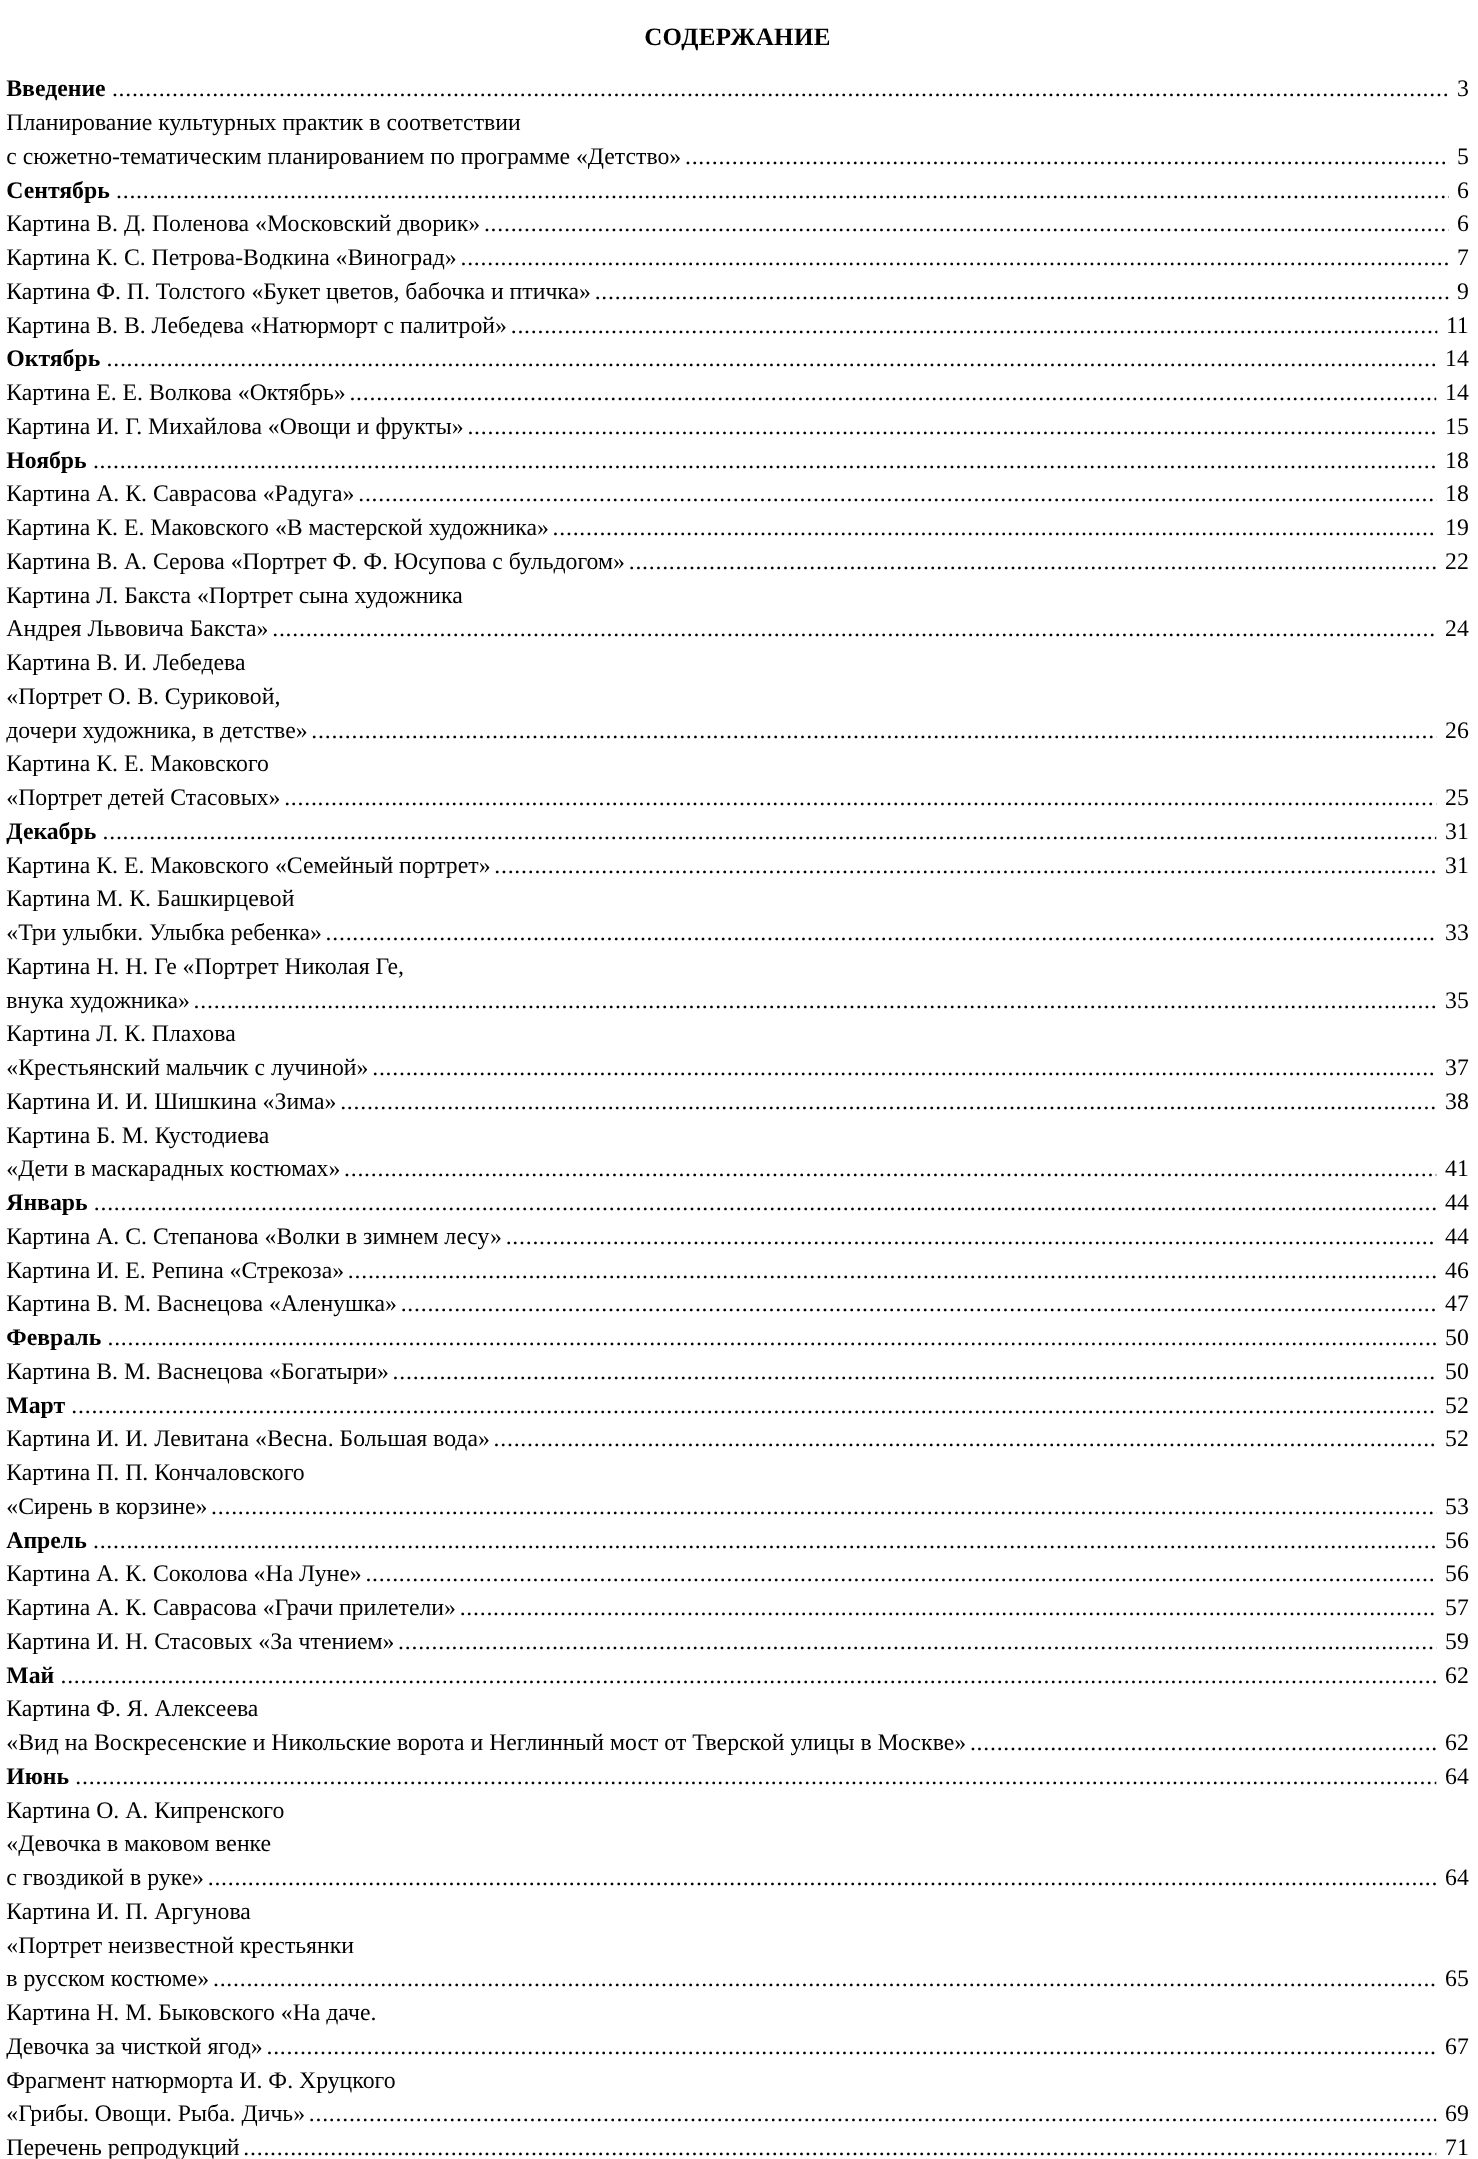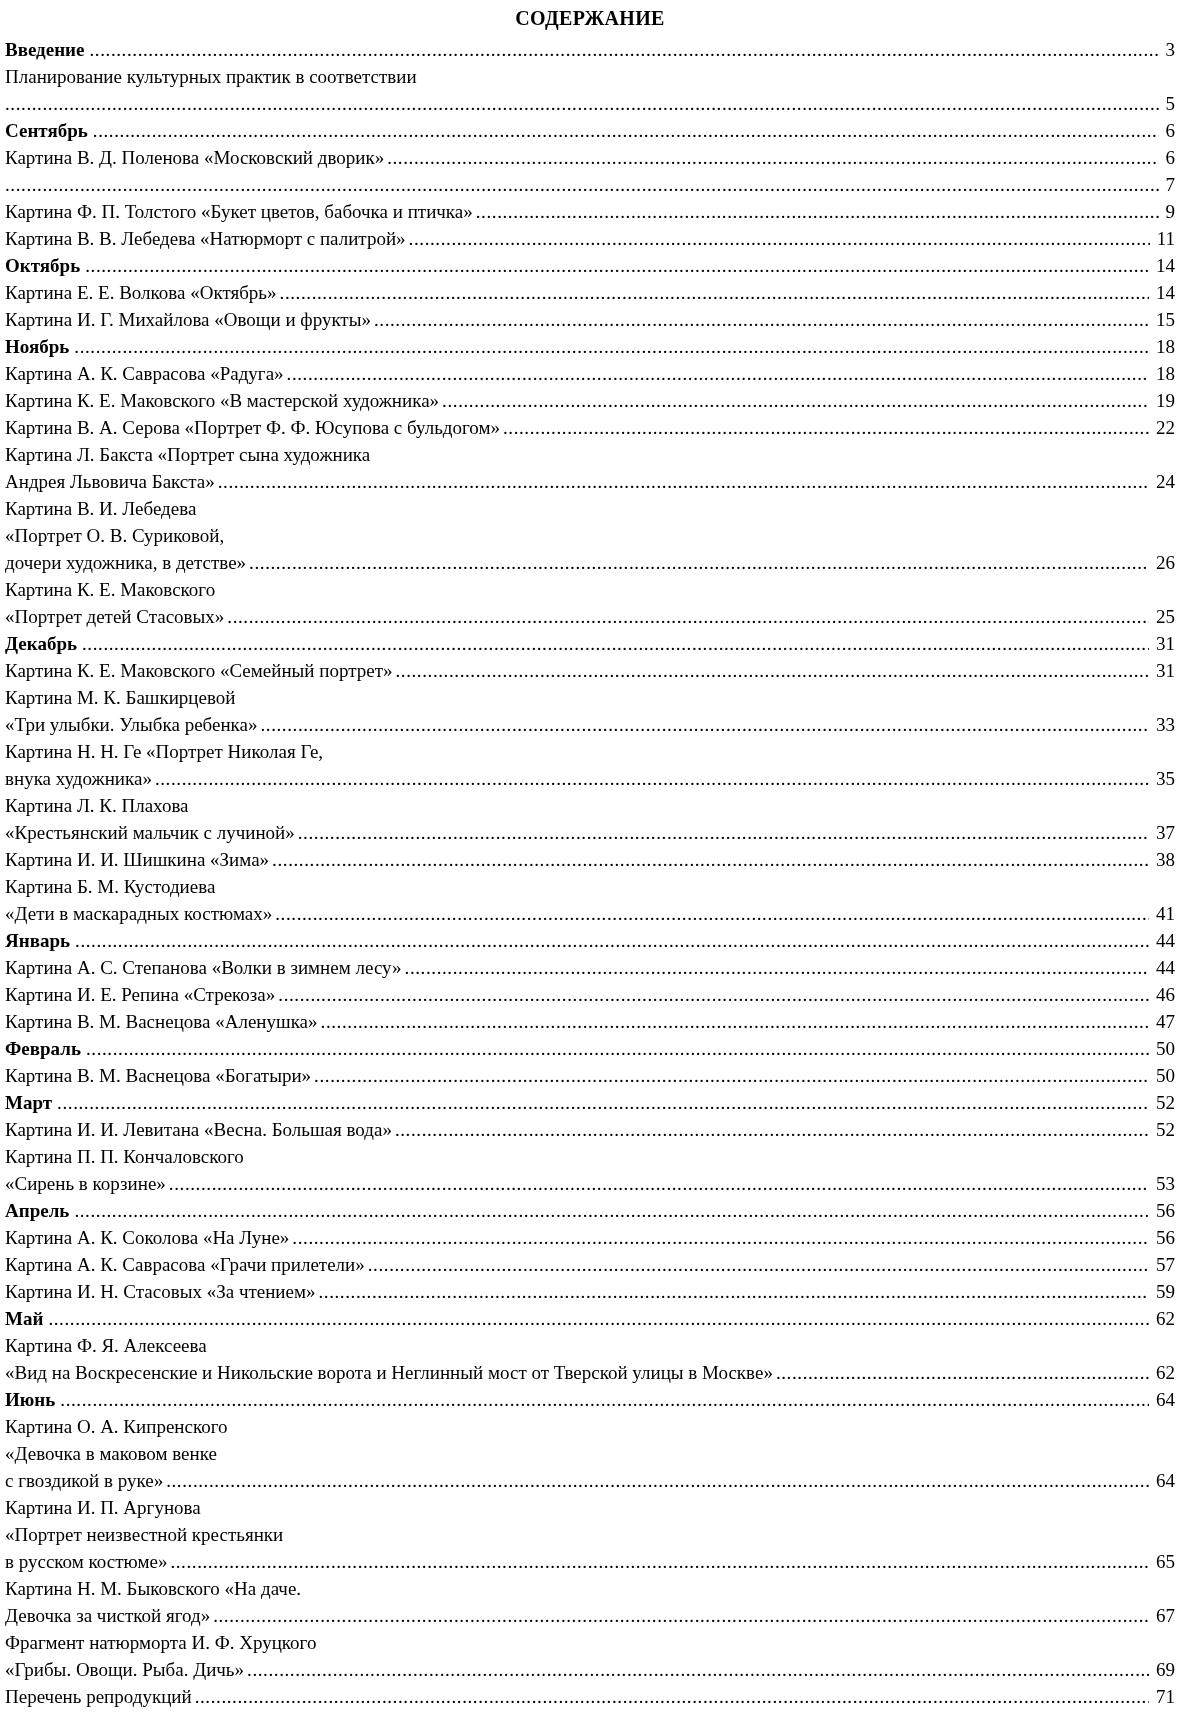--- a/index.html
+++ b/index.html
@@ -12,21 +12,21 @@
     font-size: 19px;
     line-height: 27px;
     overflow: hidden;
   }
   .page { padding: 2px 7px 0 5px; box-sizing: border-box; }
   .doc-title {
     text-align: center;
     font-weight: bold;
     font-size: 20px;
     line-height: 24px;
-    margin: 4px;
+    margin: 16px;
     letter-spacing: 0.3px;
   }
   .toc { margin-top: 6px; }
   .entry-line {
     display: flex;
     align-items: baseline;
     white-space: nowrap;
     height: 27px;
   }
   .entry-line .text { flex: 0 0 auto; padding-right: 3px; }
@@ -49,40 +49,42 @@
           <span class="text">Введение</span>
           <span class="leader"></span>
           <span class="pagenum">3</span>
         </div>
       </div>
       <div class="entry">
         <div class="entry-line">
           <span class="text">Планирование культурных практик в соответствии</span>
         </div>
         <div class="entry-line">
+          <span class="text">с сюжетно-тематическим планированием по программе «Детство»</span>
           <span class="leader"></span>
           <span class="pagenum">5</span>
         </div>
       </div>
       <div class="entry bold">
         <div class="entry-line">
           <span class="text">Сентябрь</span>
           <span class="leader"></span>
           <span class="pagenum">6</span>
         </div>
       </div>
       <div class="entry">
         <div class="entry-line">
           <span class="text">Картина В. Д. Поленова «Московский дворик»</span>
           <span class="leader"></span>
           <span class="pagenum">6</span>
         </div>
       </div>
       <div class="entry">
         <div class="entry-line">
+          <span class="text">Картина К. С. Петрова-Водкина «Виноград»</span>
           <span class="leader"></span>
           <span class="pagenum">7</span>
         </div>
       </div>
       <div class="entry">
         <div class="entry-line">
           <span class="text">Картина Ф. П. Толстого «Букет цветов, бабочка и птичка»</span>
           <span class="leader"></span>
           <span class="pagenum">9</span>
         </div>

